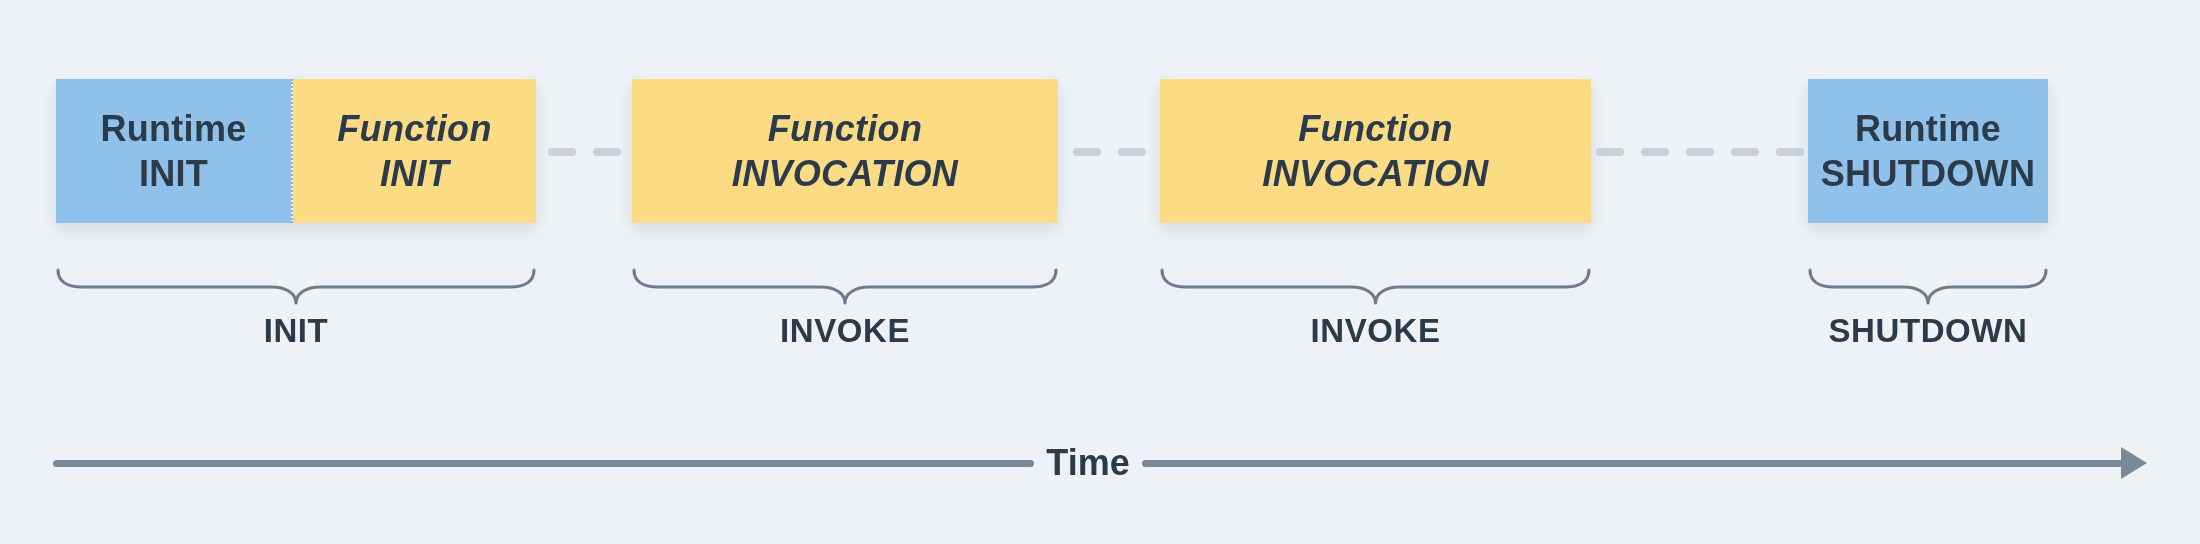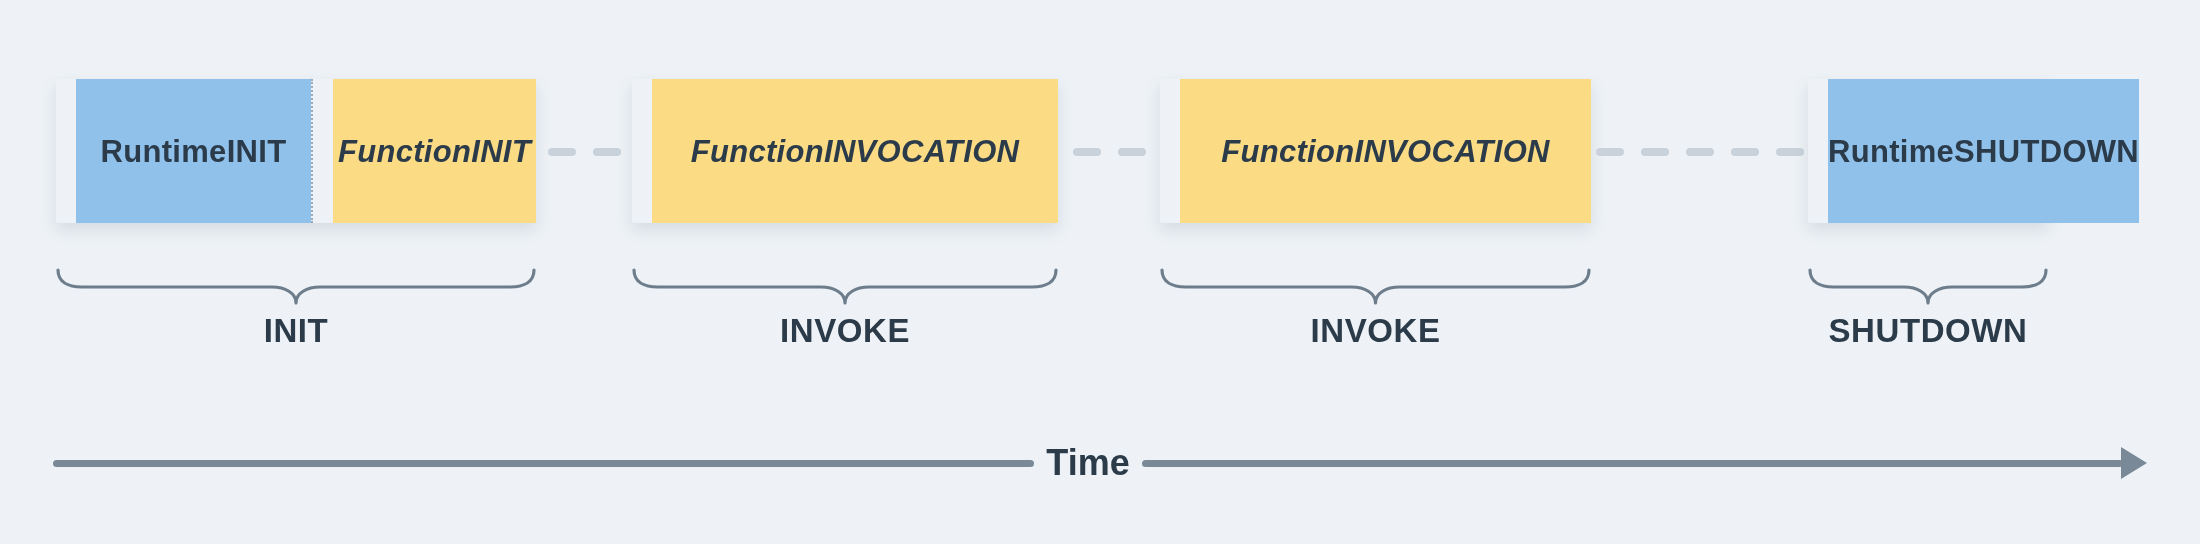--- a/index.html
+++ b/index.html
@@ -13,28 +13,27 @@
   .group{
     position:absolute;top:79px;
     display:flex;flex-direction:column;
   }
   .box-row{
     display:flex;height:144px;width:100%;
     border-radius:2px;
     box-shadow:0 7px 16px rgba(110,130,150,0.20);
   }
   .phase-box{
-    display:flex;flex-direction:row;
+    display:flex;flex-direction:column;
     align-items:center;justify-content:center;
     height:100%;
-    font-size:31px;font-weight:600;line-height:45px;
+    font-size:36px;font-weight:600;line-height:45px;
     color:var(--text,#2b3b4a);
     text-align:center;
     letter-spacing:0.3px;
-    margin-left:20px;
   }
   .phase-box.blue{background:var(--runtime,#8fc1eb);}
   .phase-box.yellow{background:var(--function,#fbdb84);font-style:italic;}
   .divider{
     width:0;height:100%;
     border-left:2px dotted rgba(60,85,110,0.45);
   }
   .brace{
     margin-top:43px;height:40px;width:100%;
     display:block;

